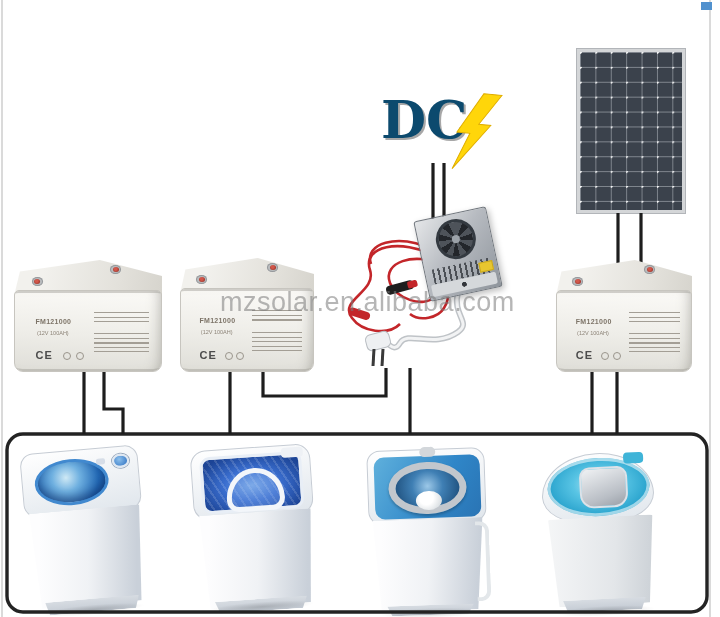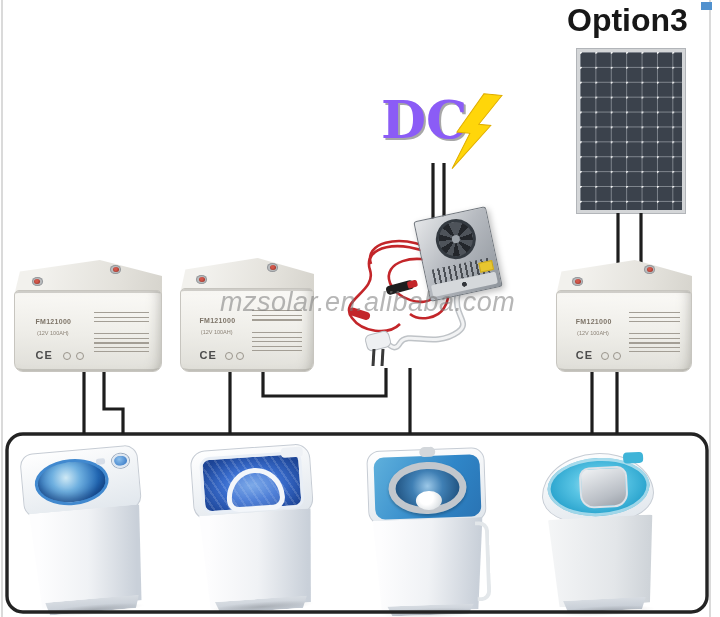--- a/index.html
+++ b/index.html
@@ -11,21 +11,21 @@
   .edge{top:0;width:2px;height:617px;background:#dadada;z-index:40;}
   .edge.left{left:1px;} .edge.right{left:709px;}
   .chip{left:701px;top:2px;width:11px;height:8px;background:#5191ce;z-index:41;}
 
   
   .opt{font-size:32px;font-weight:700;color:#171717;letter-spacing:0;z-index:12;white-space:nowrap;}
   .opt1{left:43px;top:184px;} .opt2{left:320px;top:44px;} .opt3{left:567px;top:2px;}
 
   
   .dc{left:381px;top:94px;font-family:"DejaVu Serif",serif;font-weight:800;font-size:52px;
-      line-height:1;color:#8b5cf6;text-shadow:2px 2px 0 rgba(60,60,60,.45);z-index:12;}
+      line-height:1;color:#0c4a6e;text-shadow:2px 2px 0 rgba(60,60,60,.45);z-index:12;}
   .bolt{left:448px;top:92px;width:56px;height:80px;z-index:12;transform:rotate(6deg);}
 
   
   .panel{left:577px;top:49px;width:108px;height:164px;background:#3b424c;
     border:3px solid #d4d6d8;box-shadow:0 0 0 1px #b2b5b9;z-index:18;
     background-image:
       radial-gradient(circle at 0 0, rgba(255,255,255,.92) 1.5px, rgba(255,255,255,0) 2.3px),
       linear-gradient(90deg, rgba(150,156,163,.75) 1px, transparent 1px),
       linear-gradient(180deg, rgba(150,156,163,.75) 1px, transparent 1px);
     background-size:15.4px 14.9px,15.4px 100%,100% 14.9px;}
@@ -72,21 +72,21 @@
   .psu .terms{left:3px;bottom:3px;width:66px;height:12px;background:#d5d8db;border-radius:2px;
     position:absolute;display:flex;align-items:center;justify-content:space-around;}
   .psu .terms i{position:static;width:4px;height:4px;border-radius:50%;background:#33363b;}
   .psu .sticker{right:4px;bottom:17px;width:14px;height:10px;background:#e8c62f;border:1px solid #c9a81e;}
 
   
   .wiring{left:0;top:0;z-index:22;pointer-events:none;}
 
   
   .wm-mark{left:220px;top:287px;font-size:27px;color:rgba(122,122,122,.55);
-    letter-spacing:.5px;z-index:50;white-space:nowrap;font-style:italic;}
+    letter-spacing:.5px;z-index:50;white-space:nowrap;}
 
   
   .wm{z-index:15;}
   .deck{background:linear-gradient(170deg,#ffffff,#e0e6ec);border:1px solid #c6ccd4;border-radius:13px;}
   .body{background:linear-gradient(95deg,#fdfdfe 12%,#f0f2f5 50%,#c9d0d9 88%);}
   .base{background:linear-gradient(180deg,#d7dce2,#c2c9d2);}
 
   .wm1{left:24px;top:449px;width:124px;height:163px;transform:rotate(-5deg);}
   .wm1 .deck{left:2px;top:0;width:118px;height:64px;}
   .wm1 .tub{left:12px;top:8px;width:74px;height:46px;border-radius:50%;
@@ -141,21 +141,20 @@
   .wm4 .base{left:14px;top:146px;width:90px;height:12px;clip-path:polygon(4% 0,96% 0,91% 100%,9% 100%);}
 
   .shadow{bottom:-3px;left:8%;width:84%;height:10px;
     background:radial-gradient(ellipse,rgba(0,0,0,.16),rgba(0,0,0,0) 70%);}
 </style>
 </head>
 <body>
 
 <div id="canvas">
 
-  <div class="opt opt3">Option3</div>
 
   <div class="dc">DC</div>
   <svg class="bolt" viewBox="0 0 56 80">
     <path d="M32,1 L50,1 L30,32 L42,32 L8,79 L22,42 L9,42 Z" fill="#ffd60a" stroke="#e0ae00" stroke-width="1"></path>
   </svg>
 
   <div class="panel"></div>
 
   <svg class="wiring" width="720" height="617">
 

